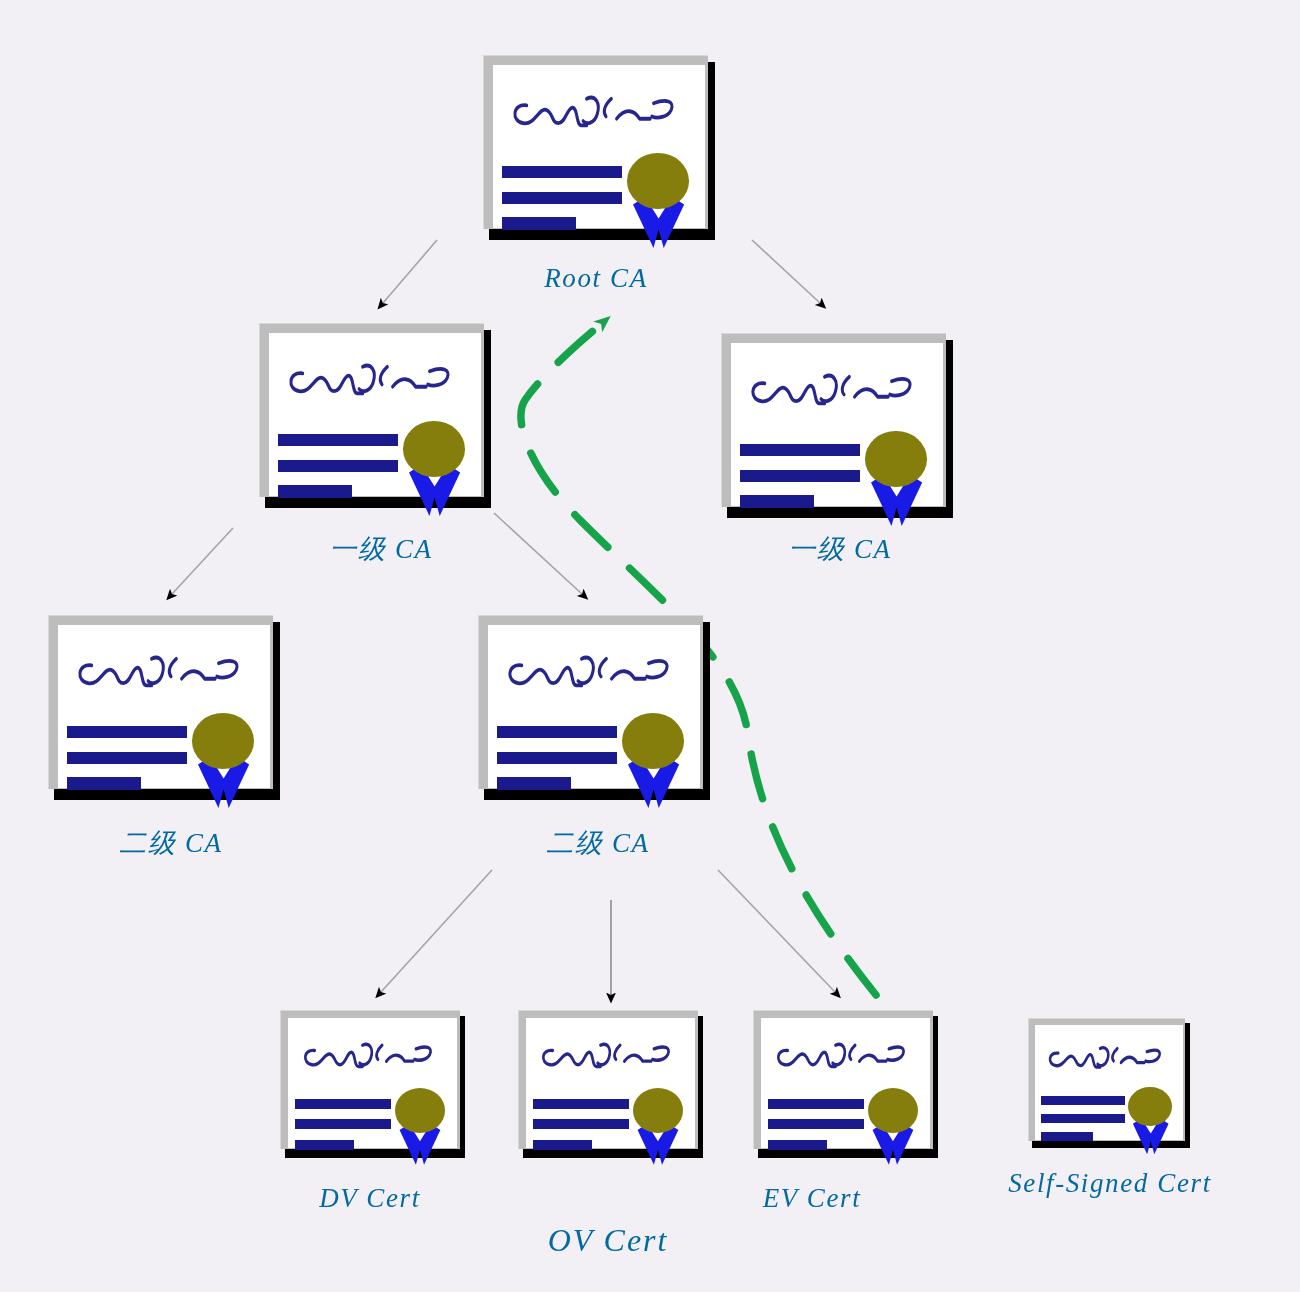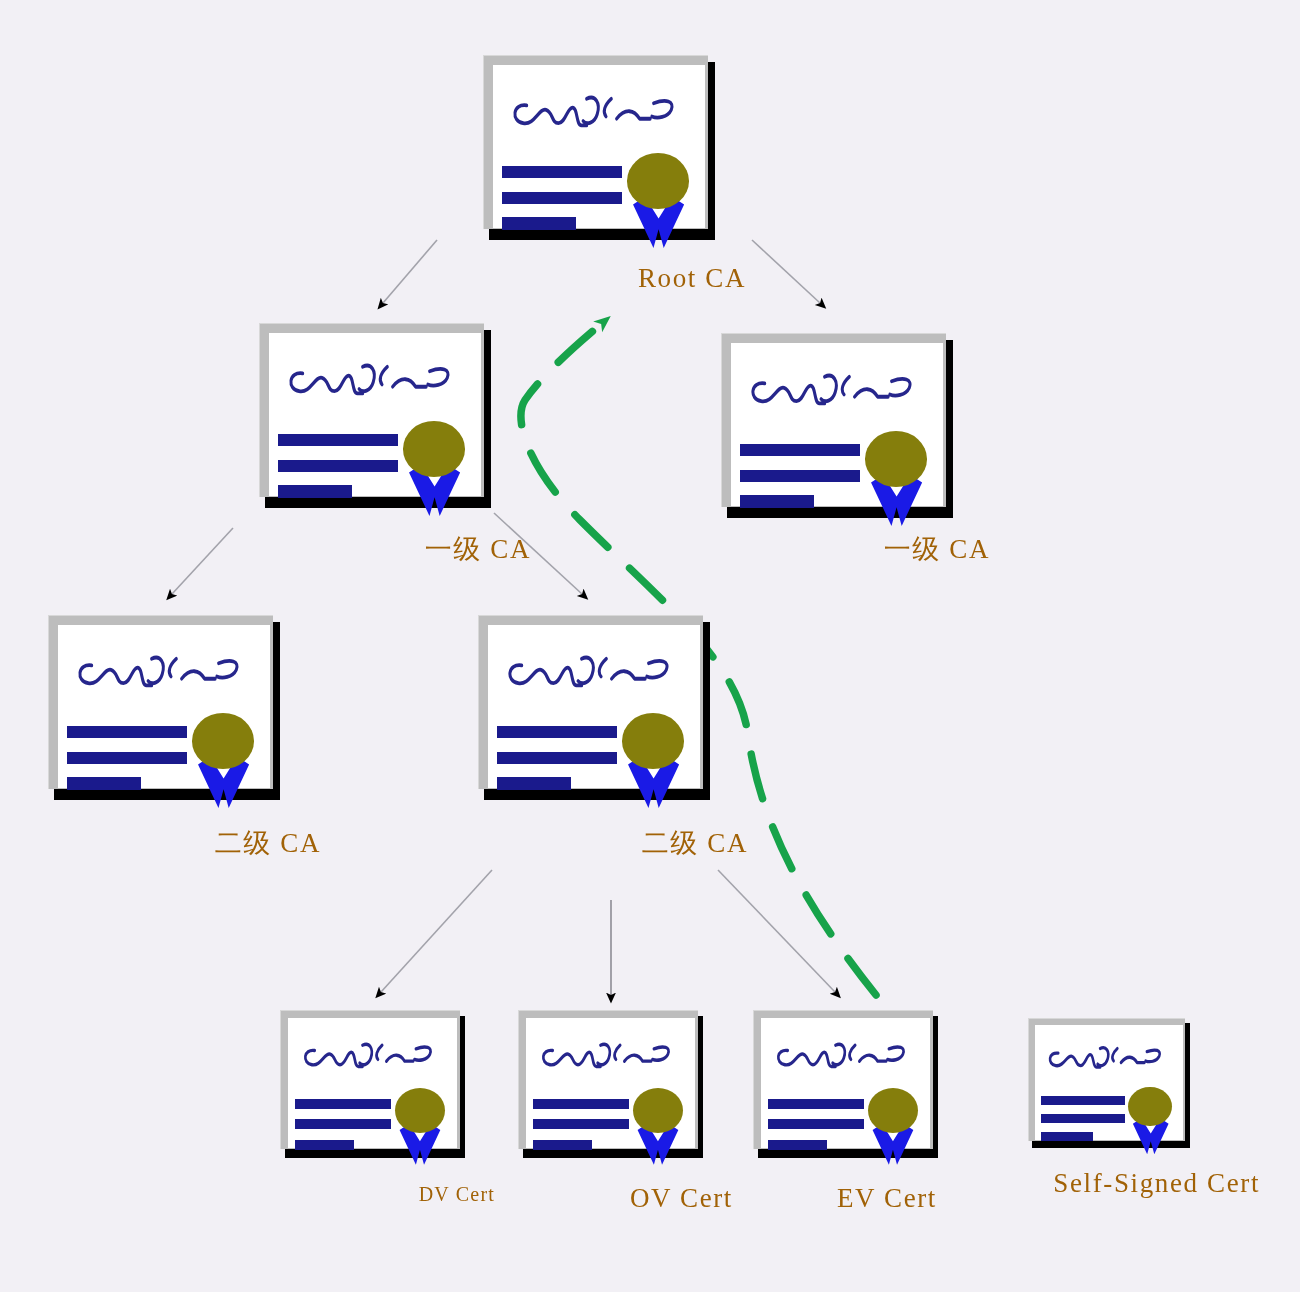--- a/index.html
+++ b/index.html
@@ -108,25 +108,26 @@
     position: absolute;
     left: -18%;
     top: 52%;
     width: 136%;
     height: 82%;
     z-index: 1;
   }
 
   .label {
     position: absolute;
-    text-align: right;
-    color: #a16207;
+    text-align: center;
+    color: #0369a1;
     white-space: nowrap;
     letter-spacing: 0.06em;
     font-family: "Liberation Serif", "DejaVu Serif", serif;
+    font-style: italic;
   }
 </style>
 </head>
 <body>
 
 <div id="stage">
 
   <svg id="edges" viewBox="0 0 1300 1292">
     <defs>
       <marker id="ah" markerWidth="13" markerHeight="13" refX="2.5" refY="5" orient="auto" markerUnits="userSpaceOnUse">
@@ -333,21 +334,21 @@
           <i></i>
       </div>
       <div class="seal">
         <svg class="ribbon" viewBox="0 0 100 80" preserveAspectRatio="none">
           <path d="M34,6 L50,34 L66,6 L80,16 L56,72 L50,48 L44,72 L20,16 Z" fill="#1a1ae6"></path>
         </svg>
         <div class="seal-disc"></div>
       </div>
     </div>
   </div>
-  <div class="label" style="left:245px; top:1183px; width:250px; font-size:20px;">DV Cert</div>
+  <div class="label" style="left:245px; top:1183px; width:250px; font-size:27px;">DV Cert</div>
 
   <div class="node" style="left:518px; top:1010px; width:185px; height:148px;">
     <div class="cert">
       <div class="cert-shadow"></div>
       <div class="cert-frame"></div>
       <div class="cert-paper"></div>
       <svg class="squiggle" viewBox="0 0 200 50" preserveAspectRatio="none">
         <path d="M28,22 C12,20 10,36 24,38 C37,40 42,24 50,26 C58,28 56,38 64,38
                  C72,38 74,24 80,24 C86,24 84,40 90,40 L96,40
                  M96,16 C106,12 112,20 108,30 C105,38 96,40 92,36
@@ -361,21 +362,21 @@
           <i></i>
       </div>
       <div class="seal">
         <svg class="ribbon" viewBox="0 0 100 80" preserveAspectRatio="none">
           <path d="M34,6 L50,34 L66,6 L80,16 L56,72 L50,48 L44,72 L20,16 Z" fill="#1a1ae6"></path>
         </svg>
         <div class="seal-disc"></div>
       </div>
     </div>
   </div>
-  <div class="label" style="left:483px; top:1183px; width:250px; font-size:27px;">OV Cert</div>
+  <div class="label" style="left:483px; top:1222px; width:250px; font-size:32px;">OV Cert</div>
 
   <div class="node" style="left:753px; top:1010px; width:185px; height:148px;">
     <div class="cert">
       <div class="cert-shadow"></div>
       <div class="cert-frame"></div>
       <div class="cert-paper"></div>
       <svg class="squiggle" viewBox="0 0 200 50" preserveAspectRatio="none">
         <path d="M28,22 C12,20 10,36 24,38 C37,40 42,24 50,26 C58,28 56,38 64,38
                  C72,38 74,24 80,24 C86,24 84,40 90,40 L96,40
                  M96,16 C106,12 112,20 108,30 C105,38 96,40 92,36

